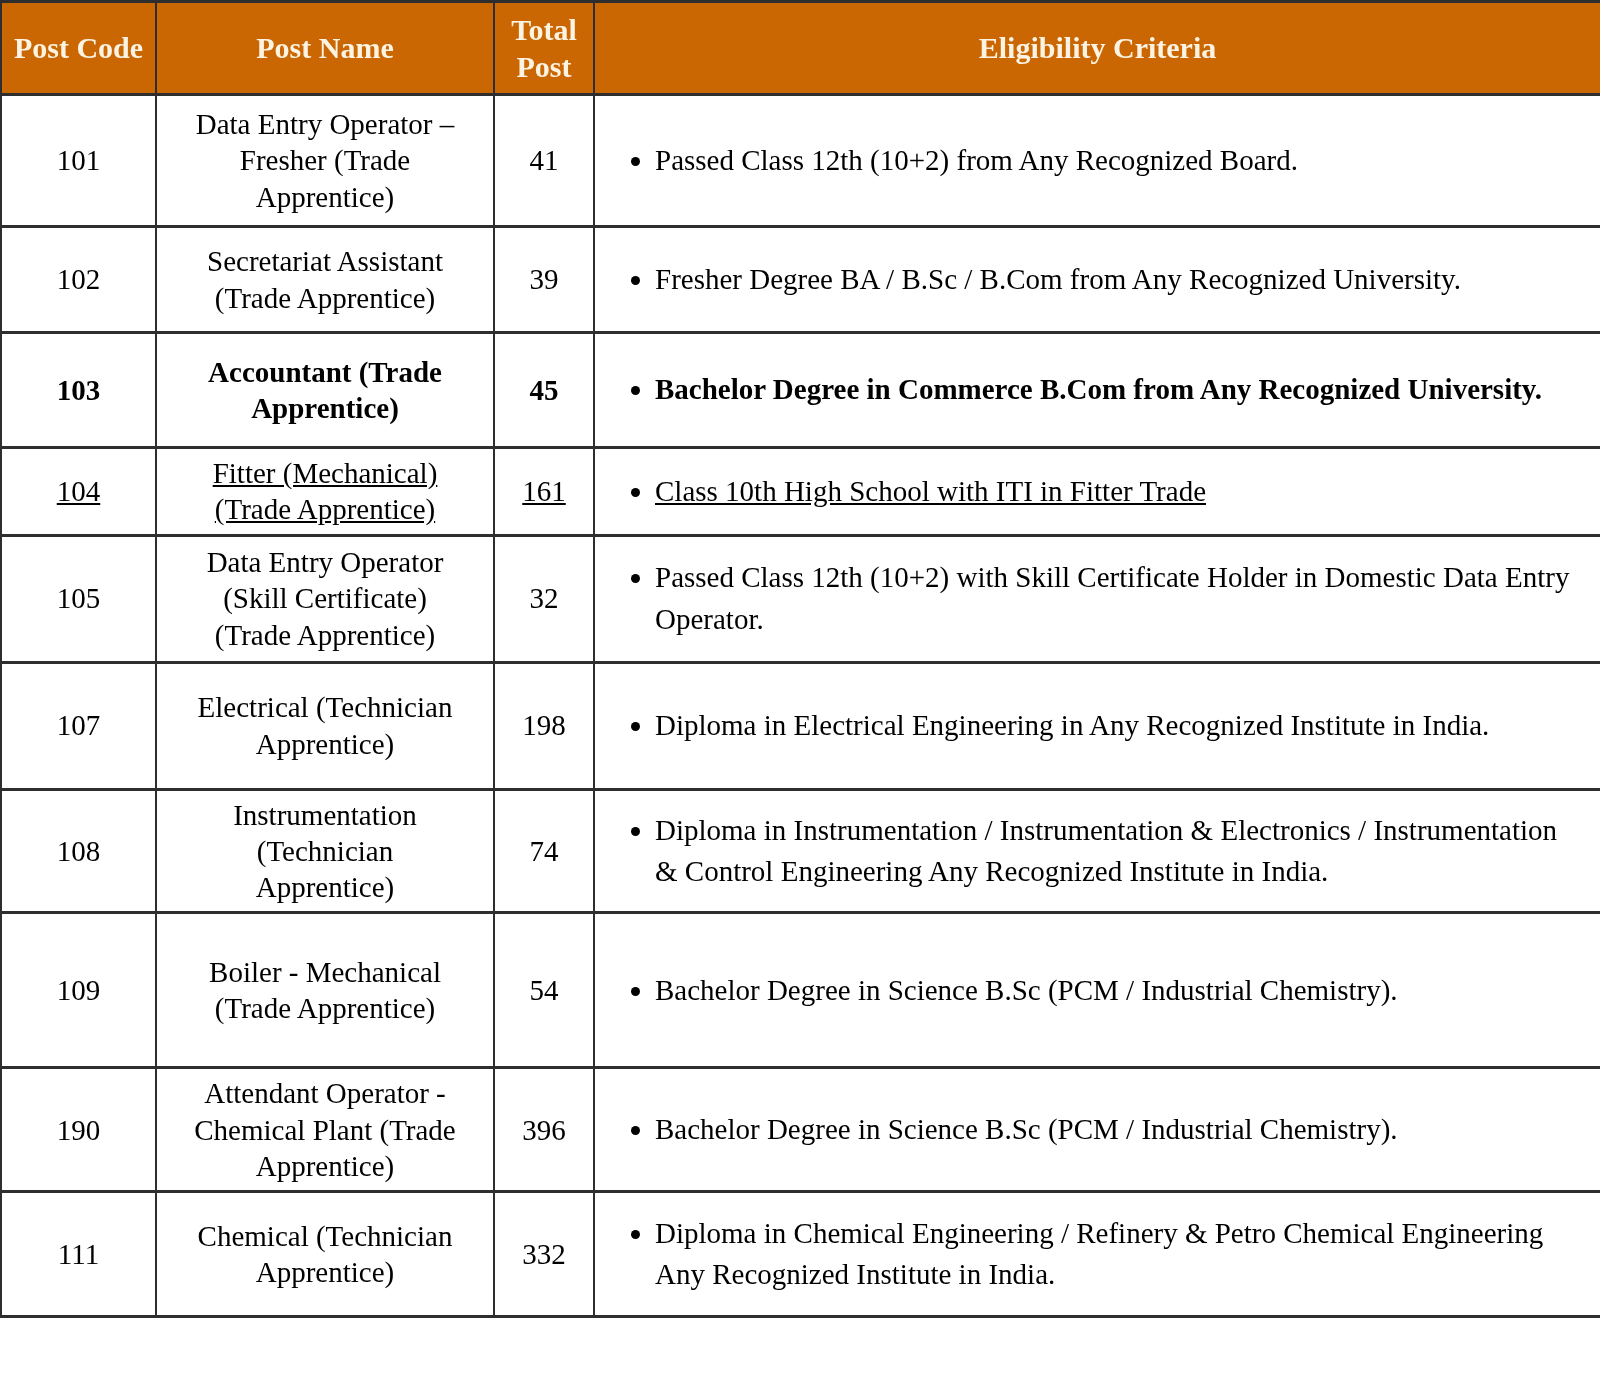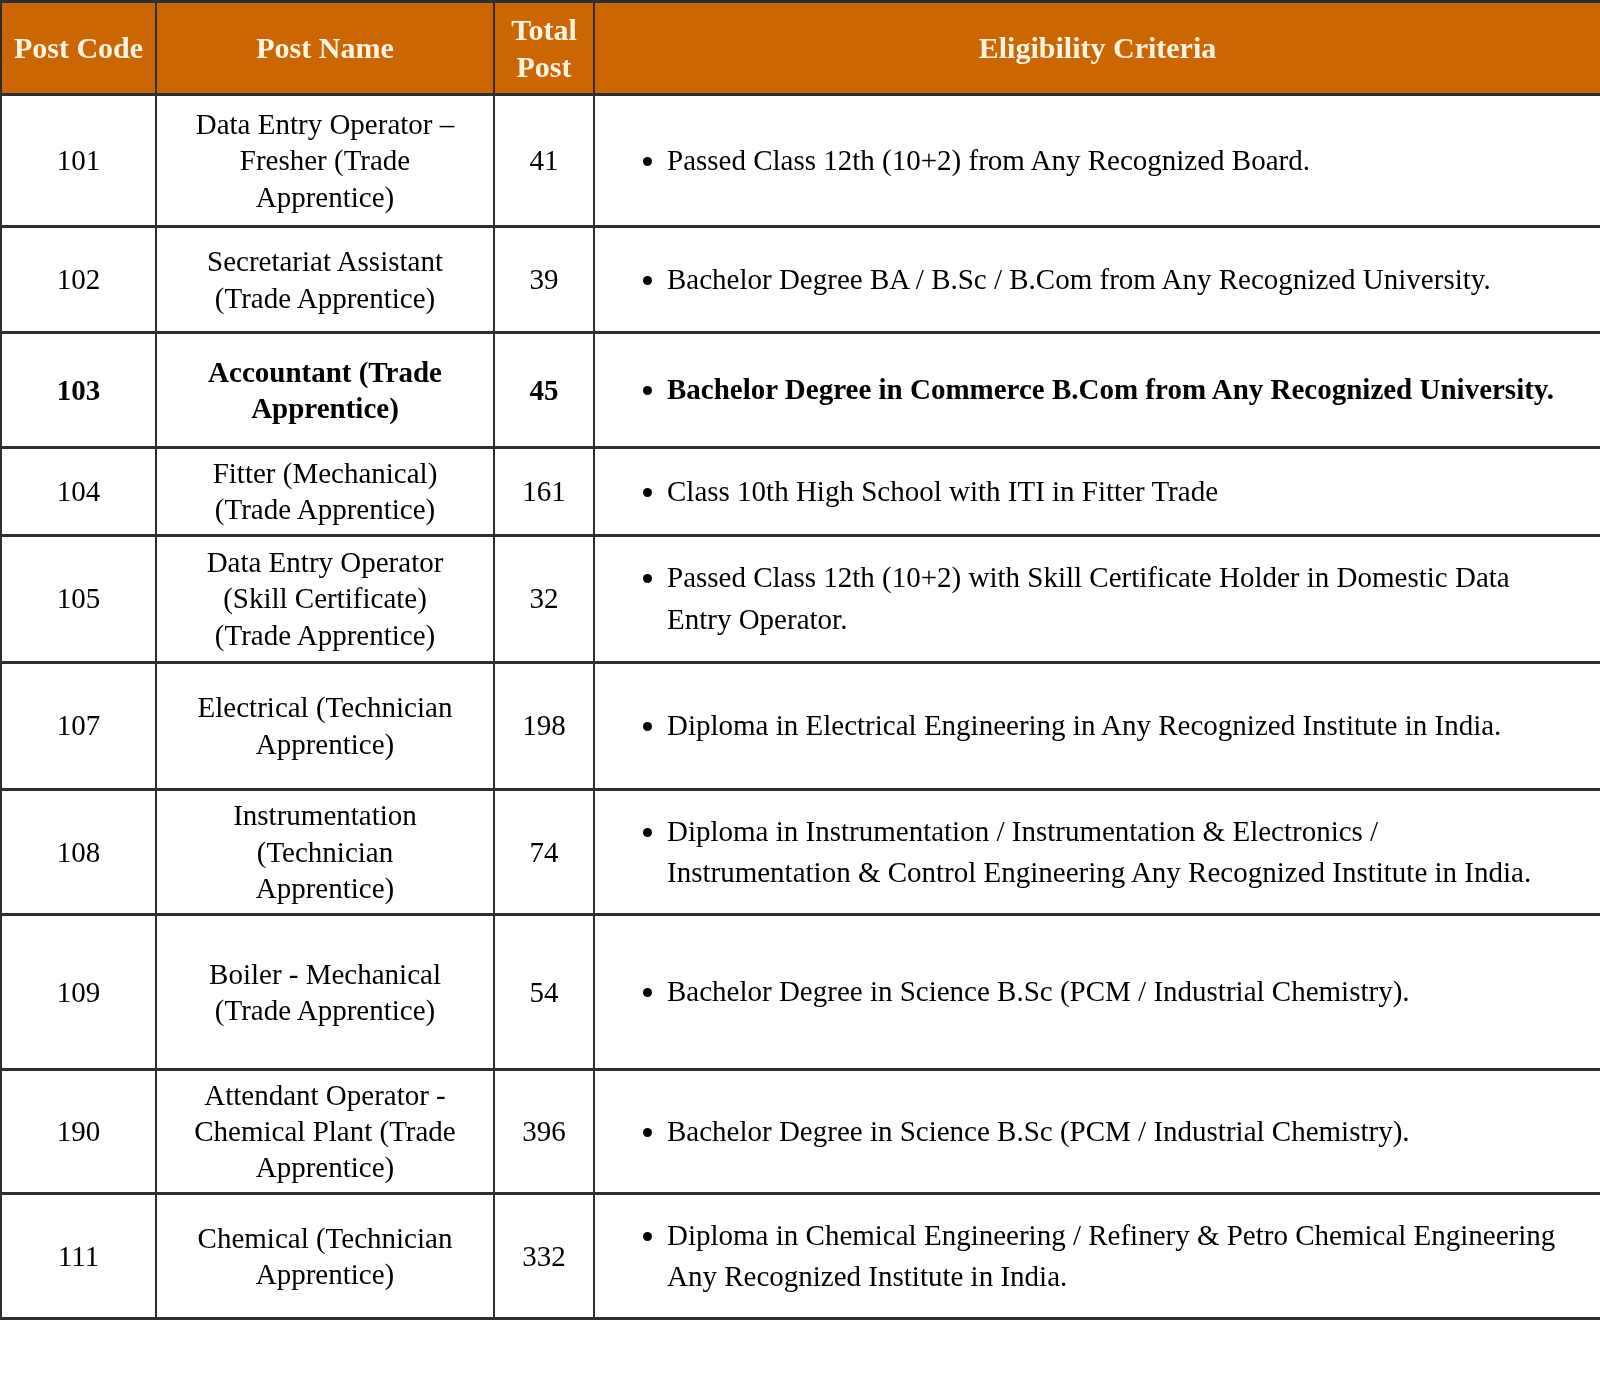--- a/index.html
+++ b/index.html
@@ -54,32 +54,32 @@
     padding:6px 20px;
   }
   td.cell-name{
     padding:6px 30px;
   }
   td.cell-elig{
     text-align:left;
     padding:8px 28px 8px 36px;
   }
   td.cell-elig ul{
-    margin:12px;
+    margin:0;
     padding-left:24px;
     line-height:1.42;
   }
   td.cell-elig li{
     list-style-type:disc;
   }
   
   tbody tr:nth-child(1){height:132px;}
   tbody tr:nth-child(2){height:106px;}
   tbody tr:nth-child(3){height:115px;font-weight:bold;}
-  tbody tr:nth-child(4){height:85px;}
+  tbody tr:nth-child(4){height:85px;text-decoration:underline;}
   tbody tr:nth-child(5){height:127px;}
   tbody tr:nth-child(6){height:127px;}
   tbody tr:nth-child(7){height:113px;}
   tbody tr:nth-child(8){height:155px;}
   tbody tr:nth-child(9){height:85px;}
   tbody tr:nth-child(10){height:125px;}
   tbody tr:nth-child(11){height:113px;}
 </style>
 </head>
 <body>
@@ -110,21 +110,21 @@
       </ul>
     </td>
   </tr>
 
   <tr>
     <td class="cell-code">102</td>
     <td class="cell-name">Secretariat Assistant (Trade Apprentice)</td>
     <td class="cell-total">39</td>
     <td class="cell-elig">
       <ul>
-        <li>Bachelor Degree BA / B.Sc / B.Com from Any Recognized University.</li>
+        <li>Fresher Degree BA / B.Sc / B.Com from Any Recognized University.</li>
       </ul>
     </td>
   </tr>
 
   <tr>
     <td class="cell-code">103</td>
     <td class="cell-name">Accountant (Trade Apprentice)</td>
     <td class="cell-total">45</td>
     <td class="cell-elig">
       <ul>

